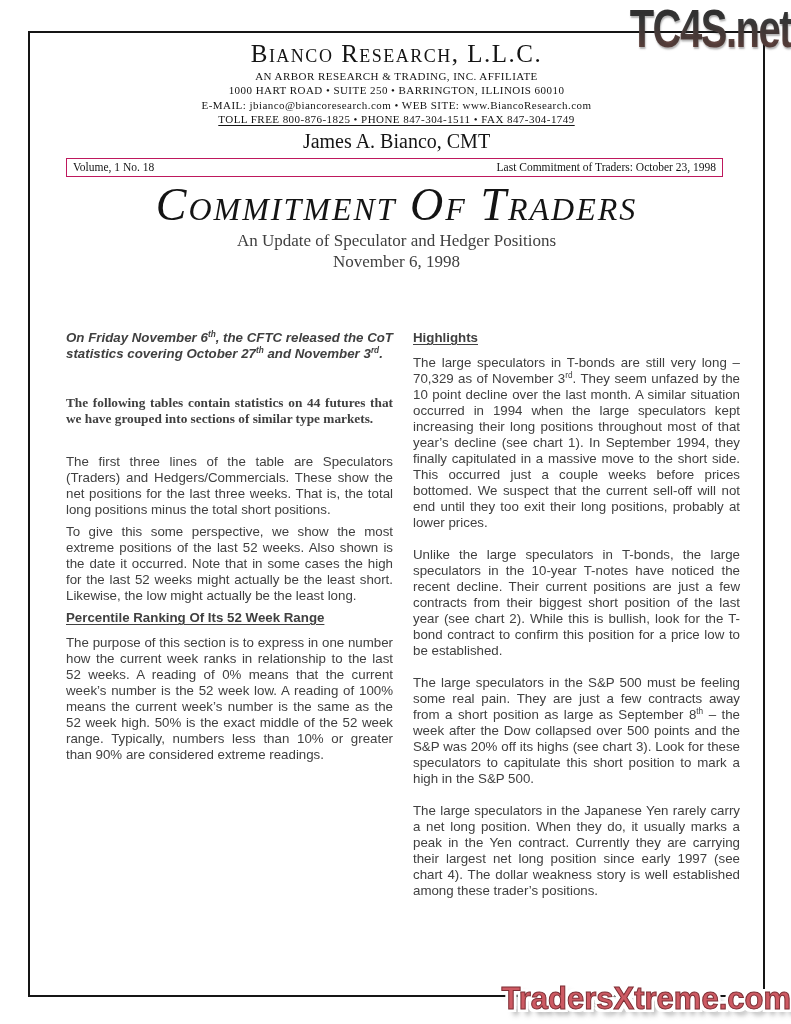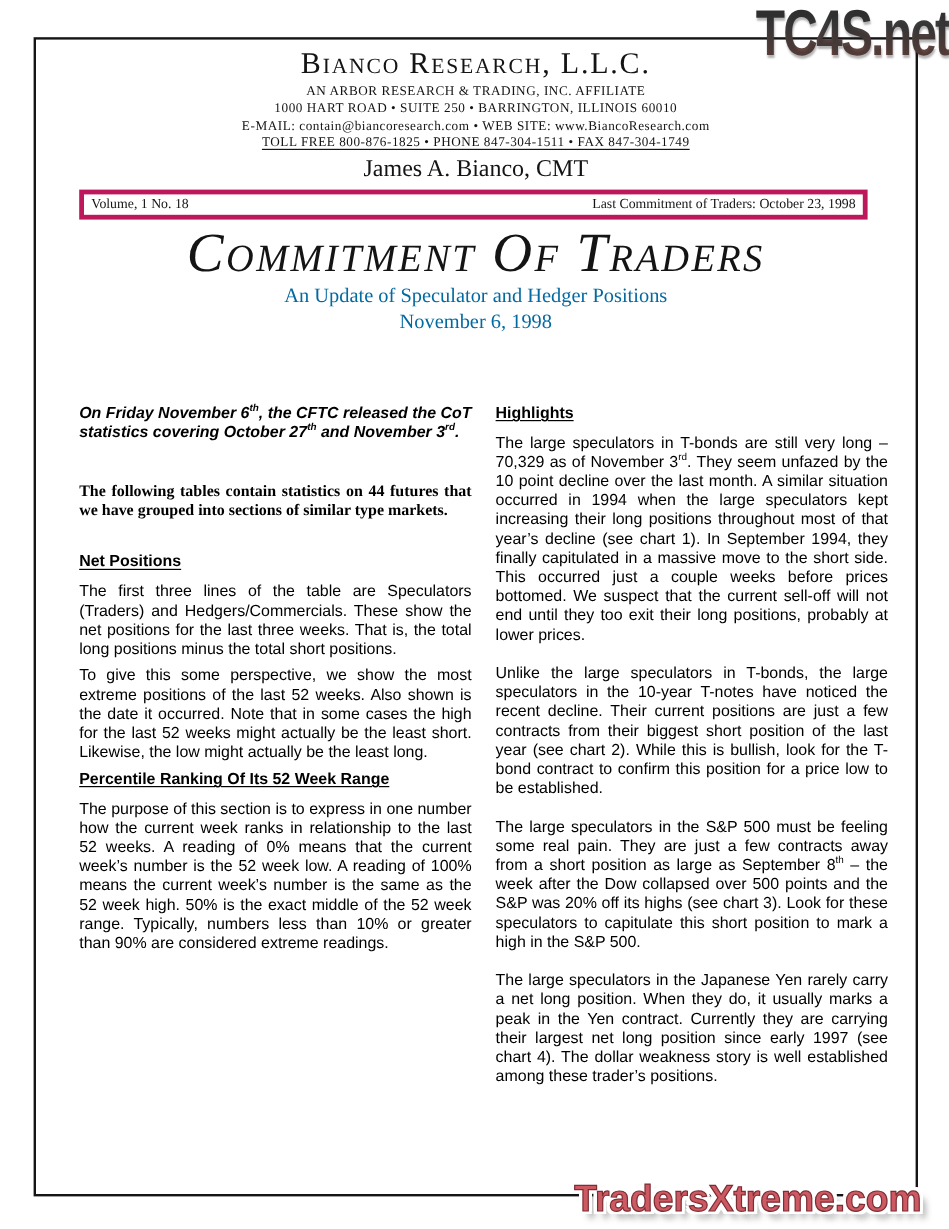--- a/index.html
+++ b/index.html
@@ -8,30 +8,30 @@
   .sheet{position:absolute;left:28px;top:31px;width:737px;height:966px;box-sizing:border-box;
          border:2px solid #151515;background:#ffffff;}
   
   .masthead{text-align:center;padding-top:7px;}
   .company{font-size:25px;font-variant:small-caps;letter-spacing:1.5px;line-height:1.15;color:#141414;}
   .hline{font-size:11px;letter-spacing:.45px;line-height:1.22;margin-top:1px;color:#141414;}
   .hline.phones{text-decoration:underline;text-underline-offset:2px;}
   .author{font-size:20px;margin-top:3px;line-height:1.2;color:#141414;}
   
   .issue-bar{display:flex;justify-content:space-between;align-items:center;
-             border:4px solid #be185d;margin:5px 40px 0 36px;padding:2px 6px;
+             border:1px solid #be185d;margin:5px 40px 0 36px;padding:2px 6px;
              font-size:11.5px;line-height:1.1;color:#141414;}
   
   .doc-title{font-weight:normal;font-style:italic;font-variant:small-caps;text-align:center;
              font-size:46px;line-height:1.08;margin:3px 0 0;letter-spacing:2px;color:#141414;}
-  .doc-subtitle,.doc-date{text-align:center;font-size:17px;line-height:1.25;color:#0369a1;}
+  .doc-subtitle,.doc-date{text-align:center;font-size:17px;line-height:1.25;color:#404040;}
   
   .columns{display:flex;gap:20px;padding:0 23px 0 36px;margin-top:58px;
            font-family:"Liberation Sans",sans-serif;font-size:13.3px;line-height:16px;
-           text-align:justify;color:#000000;}
+           text-align:justify;color:#404040;}
   .col{flex:1;min-width:0;}
   .col p{margin:0 0 16px;}
   .col h3{font-size:13.3px;line-height:16px;margin:0 0 9px;text-decoration:underline;
           text-underline-offset:2px;text-align:left;}
   p.bi{font-weight:bold;font-style:italic;}
   p.b{font-weight:bold;font-family:Liberation Serif, serif;}
   .mb-xl{margin-bottom:33px !important;}
   .mb-lg{margin-bottom:27px !important;}
   .tight{margin-bottom:6px !important;}
   sup{font-size:.62em;line-height:0;vertical-align:super;}
@@ -42,56 +42,55 @@
            color:#59413c;text-shadow:1px 2px 2px rgba(40,40,40,.35);}
   @supports (-webkit-background-clip:text){
     .wm-tc4s{background:linear-gradient(#262626 8%,#3d3d3d 38%,#5c4440 68%,#7d4b43 92%);
              -webkit-background-clip:text;background-clip:text;color:transparent;}
   }
   .wm-dlsub{left:255px;top:483px;font-family:"DejaVu Serif",serif;font-size:40px;
             letter-spacing:1px;color:#ce2027;
             text-shadow:-3px -3px 0 #fff,3px -3px 0 #fff,-3px 3px 0 #fff,3px 3px 0 #fff,
                         -3px 0 0 #fff,3px 0 0 #fff,0 -3px 0 #fff,0 3px 0 #fff,
                         6px 8px 5px rgba(70,70,70,.5);}
-  .wm-tx{top:981px;right:23px;font-family:"Liberation Sans",sans-serif;font-size:31px;
+  .wm-tx{top:981px;right:0;font-family:"Liberation Sans",sans-serif;font-size:31px;
          color:#cd5a63;-webkit-text-stroke:1px #7c2d33;
          text-shadow:-3px -3px 0 #fff,3px -3px 0 #fff,-3px 3px 0 #fff,3px 3px 0 #fff,
                      -3px 0 0 #fff,3px 0 0 #fff,0 -3px 0 #fff,0 3px 0 #fff,
                      5px 6px 5px rgba(70,70,70,.5);}
 </style>
 </head>
 <body>
 
 <div class="page">
   <div class="sheet">
 
     <header class="masthead">
       <div class="company">Bianco Research, L.L.C.</div>
       <div class="hline">AN ARBOR RESEARCH &amp; TRADING, INC. AFFILIATE</div>
       <div class="hline">1000 HART ROAD • SUITE 250 • BARRINGTON, ILLINOIS 60010</div>
-      <div class="hline">E-MAIL:  contain@biancoresearch.com  •  WEB SITE:  www.BiancoResearch.com</div>
+      <div class="hline">E-MAIL:  jbianco@biancoresearch.com  •  WEB SITE:  www.BiancoResearch.com</div>
       <div class="hline phones">TOLL FREE  800-876-1825  •  PHONE  847-304-1511  •  FAX  847-304-1749</div>
       <div class="author">James A. Bianco, CMT</div>
     </header>
 
     <div class="issue-bar">
       <span>Volume, 1 No. 18</span>
       <span>Last Commitment of Traders: October 23, 1998</span>
     </div>
 
     <h1 class="doc-title">Commitment Of Traders</h1>
     <div class="doc-subtitle">An Update of Speculator and Hedger Positions</div>
     <div class="doc-date">November 6, 1998</div>
 
     <div class="columns">
 
       <div class="col">
         <p class="bi mb-xl">On Friday November 6<sup>th</sup>, the CFTC released the CoT statistics covering October 27<sup>th</sup> and November 3<sup>rd</sup>.</p>
         <p class="b mb-lg">The following tables contain statistics on 44 futures that we have grouped into sections of similar type markets.</p>
-        <h3>Net Positions</h3>
         <p class="tight">The first three lines of the table are Speculators (Traders) and Hedgers/Commercials. These show the net positions for the last three weeks.  That is, the total long positions minus the total short positions.</p>
         <p class="tight">To give this some perspective, we show the most extreme positions of the last 52 weeks.  Also shown is the date it occurred.  Note that in some cases the high for the last 52 weeks might actually be the least short.  Likewise, the low might actually be the least long.</p>
         <h3>Percentile Ranking Of Its 52 Week Range</h3>
         <p>The purpose of this section is to express in one number how the current week ranks in relationship to the last 52 weeks.  A reading of 0% means that the current week’s number is the 52 week low.  A reading of 100% means the current week’s number is the same as the 52 week high.  50% is the exact middle of the 52 week range.  Typically, numbers less than 10% or greater than 90% are considered extreme readings.</p>
       </div>
 
       <div class="col">
         <h3>Highlights</h3>
         <p>The large speculators in T-bonds are still very long – 70,329 as of November 3<sup>rd</sup>.  They seem unfazed by the 10 point decline over the last month.  A similar situation occurred in 1994 when the large speculators kept increasing their long positions throughout most of that year’s decline (see chart 1).  In September 1994, they finally capitulated in a massive move to the short side.  This occurred just a couple weeks before prices bottomed.  We suspect that the current sell-off will not end until they too exit their long positions, probably at lower prices.</p>
         <p>Unlike the large speculators in T-bonds, the large speculators in the 10-year T-notes have noticed the recent decline.  Their current positions are just a few contracts from their biggest short position of the last year (see chart 2).  While this is bullish, look for the T-bond contract to confirm this position for a price low to be established.</p>

